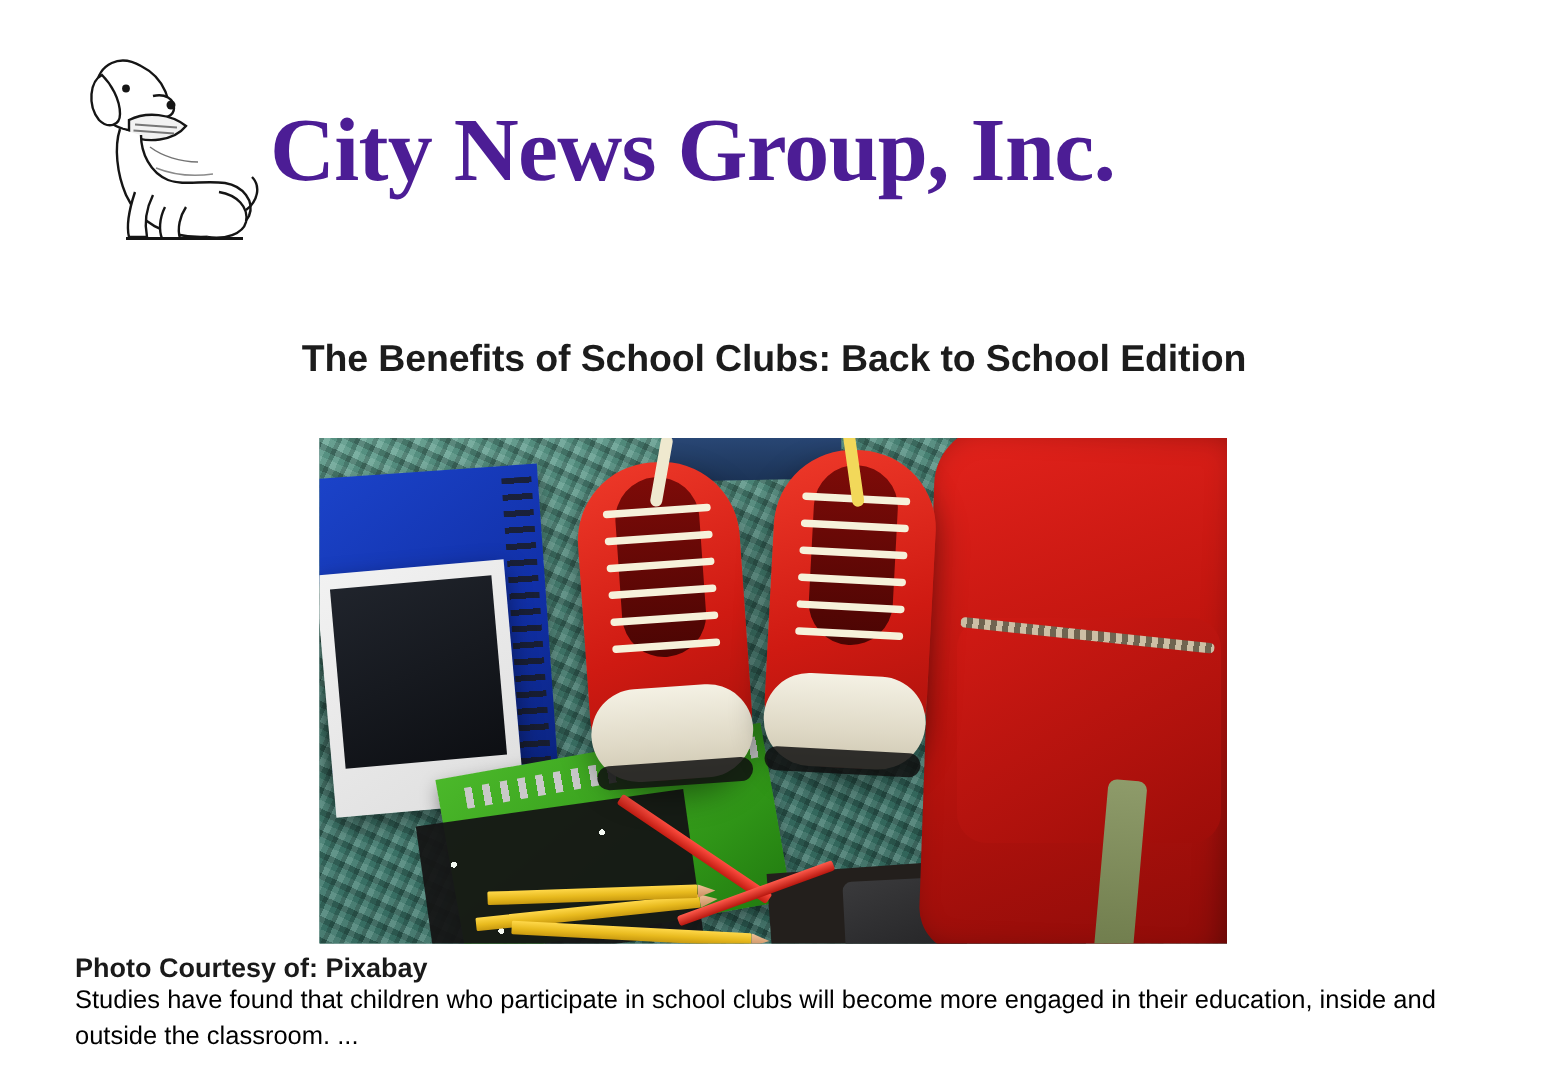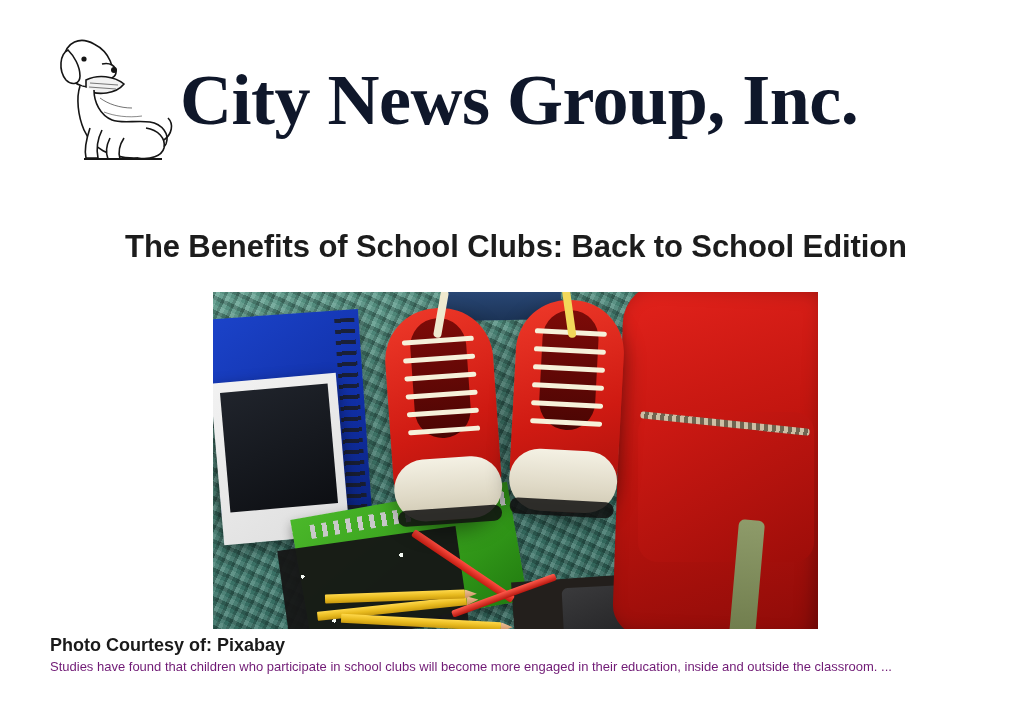--- a/index.html
+++ b/index.html
@@ -38,36 +38,36 @@
     width: 124px;
     height: 140px;
     flex: 0 0 124px;
     position: relative;
     margin-right: 6px;
   }
   .logo-dog svg { display: block; }
   .masthead-title {
     font-family: "Liberation Serif", serif;
     font-weight: bold;
-    font-size: 72px;
+    font-size: 60px;
     line-height: 1;
-    color: #0f172a;
+    color: #4c1d95;
     letter-spacing: -0.5px;
     white-space: nowrap;
     margin-top: 4px;
   }
 
   
   .headline {
     position: absolute;
     left: 0;
     top: 208px;
     width: 1032px;
     text-align: center;
-    font-size: 31px;
+    font-size: 25px;
     font-weight: bold;
     color: #1c1c1c;
     letter-spacing: -0.1px;
   }
 
   
   .photo-wrap {
     position: absolute;
     left: 213px;
     top: 292px;
@@ -255,23 +255,23 @@
     top: 635px;
     font-size: 18px;
     font-weight: bold;
     color: #1a1a1a;
   }
   .body-text {
     position: absolute;
     left: 50px;
     top: 655px;
     width: 930px;
-    font-size: 13px;
+    font-size: 17px;
     line-height: 24px;
-    color: #701a75;
+    color: #000000;
   }
 </style>
 </head>
 <body>
 
 <div class="page">
 
   <div class="masthead">
     <div class="logo-dog">
       <svg width="124" height="140" viewBox="0 0 124 140" xmlns="http://www.w3.org/2000/svg">

